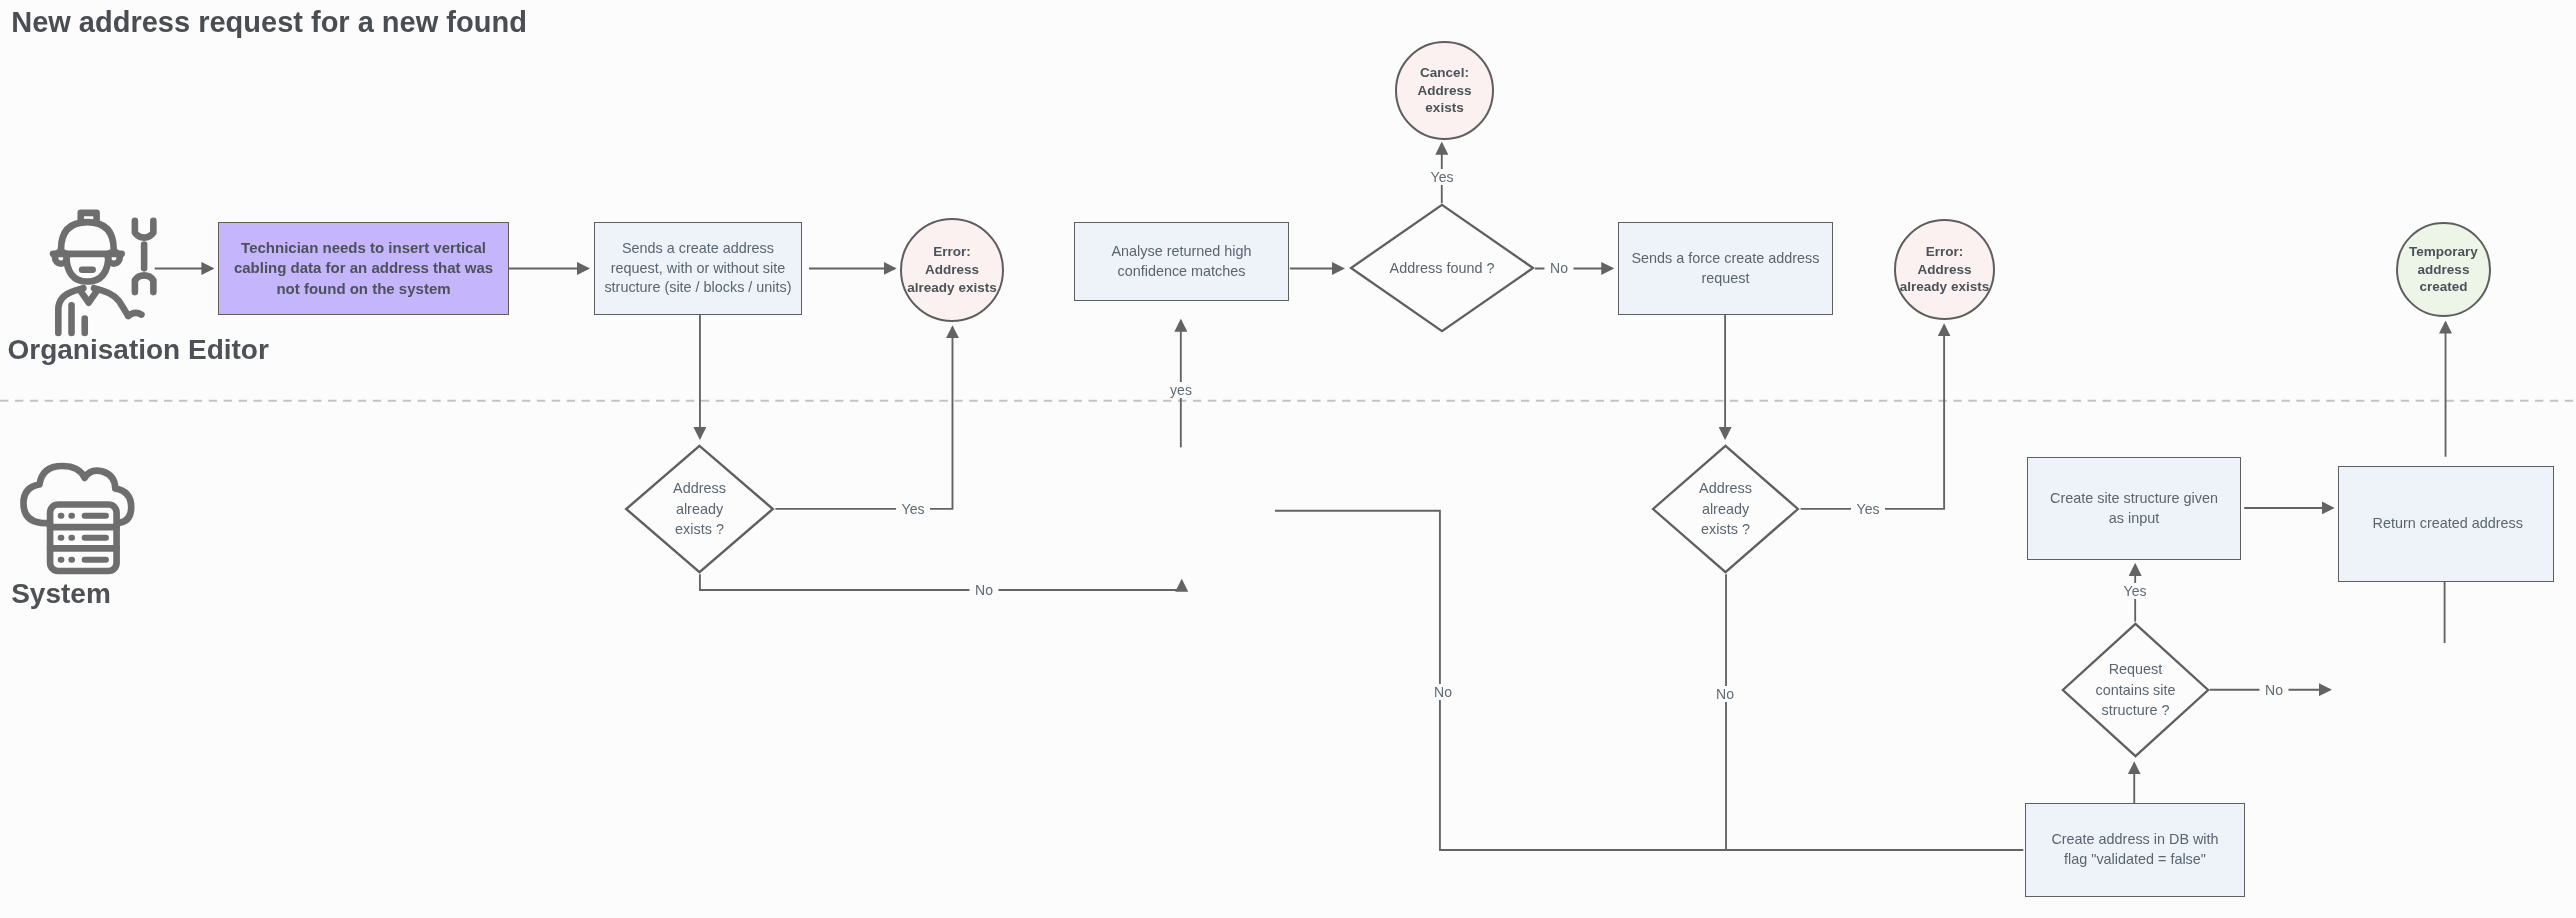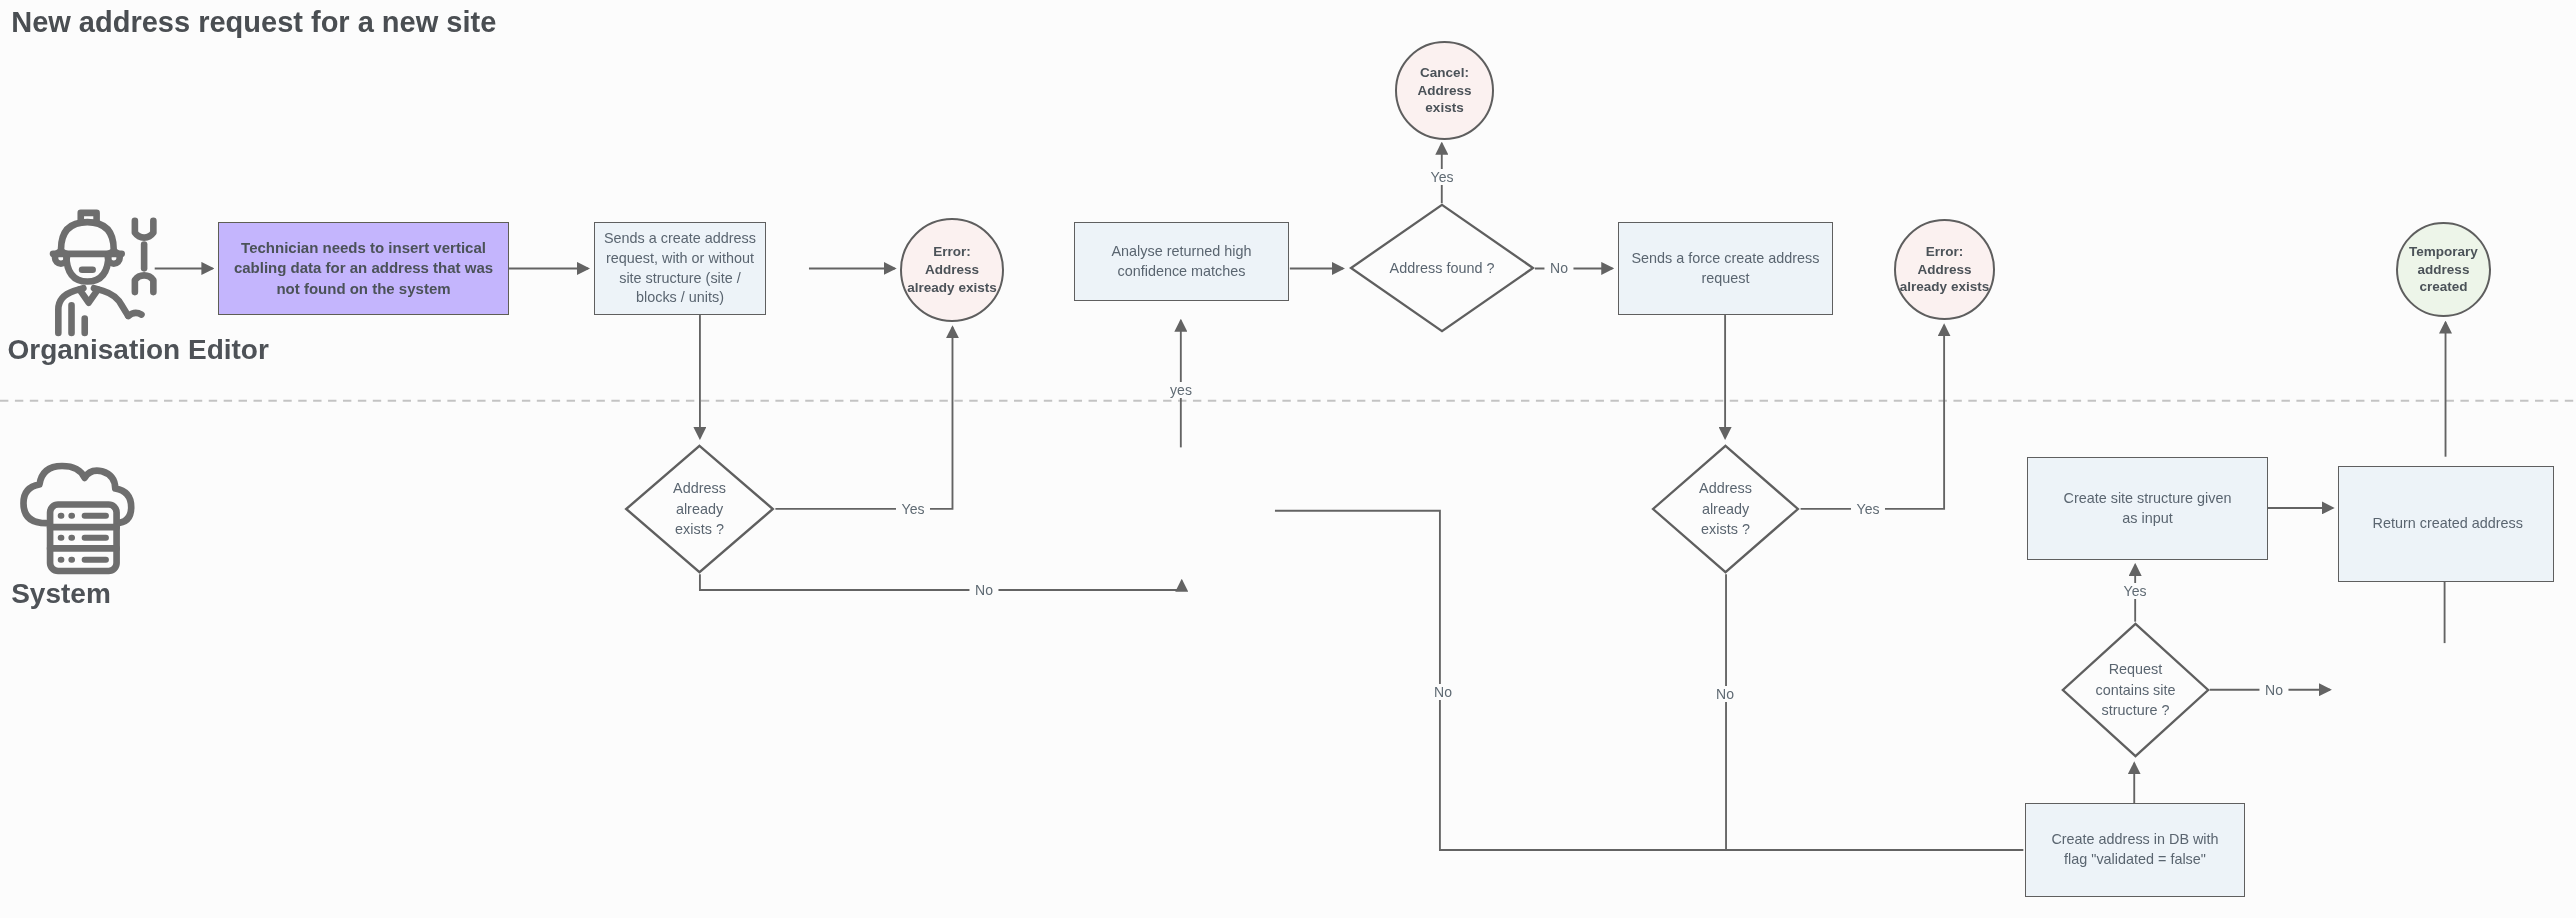--- a/index.html
+++ b/index.html
@@ -24,21 +24,21 @@
   .diamond-label{position:relative;white-space:pre-line;font-size:14.4px;line-height:20.5px;color:#5a6570;
                  display:flex;align-items:center;justify-content:center;text-align:center;}
   .edge-label{position:absolute;transform:translate(-50%,-50%);background:#fcfcfc;padding:0 5.6px;
               font-size:14px;color:#5f6a73;z-index:4;white-space:nowrap;}
 </style>
 </head>
 <body>
 
 <div class="canvas">
 
-  <div class="title">New address request for a new site</div>
+  <div class="title">New address request for a new found</div>
 
   <svg class="wires" width="2576" height="919" viewBox="0 0 2764 986">
     <defs>
       <marker id="arr" viewBox="0 0 10 10" refX="8.5" refY="5" markerWidth="7" markerHeight="7" orient="auto">
         <path d="M0,0 L10,5 L0,10 z" fill="#636363"></path>
       </marker>
     </defs>
 
     <line x1="0" y1="430" x2="2764" y2="430" stroke="#c3c3c3" stroke-width="2" stroke-dasharray="9 7"></line>
     <g fill="none" stroke="#636363" stroke-width="2">
@@ -89,21 +89,21 @@
     <rect x="29" y="38" width="50" height="50" rx="6" fill="#fcfcfc"></rect>
     <path d="M29 55 H79 M29 71 H79"></path>
     <path d="M37 46.5 h0.5 M45 46.5 h0.5 M55 46.5 H71" stroke-width="4.5"></path>
     <path d="M37 63 h0.5 M45 63 h0.5 M55 63 H71" stroke-width="4.5"></path>
     <path d="M37 79.5 h0.5 M45 79.5 h0.5 M55 79.5 H71" stroke-width="4.5"></path>
   </svg>
   <div class="lane-label" style="left:11.2px;top:578px;">System</div>
 
   <div class="node box box--start" style="left:218px;top:222px;width:291px;height:93px;">Technician needs to insert vertical cabling data for an address that was not found on the system</div>
 
-  <div class="node box" style="left:594px;top:222px;width:172px;height:93px;">Sends a create address request, with or without site structure (site / blocks / units)</div>
+  <div class="node box" style="left:594px;top:222px;width:208px;height:93px;">Sends a create address request, with or without site structure (site / blocks / units)</div>
 
   <div class="node circle circle--pink" style="left:900px;top:218px;width:104px;height:104px;">Error:
 Address
 already exists</div>
 
   <div class="node box" style="left:1074px;top:222px;width:215px;height:79px;">Analyse returned high confidence matches</div>
 
   <div class="node circle circle--pink" style="left:1395px;top:41px;width:99px;height:99px;">Cancel:
 Address exists</div>
 
@@ -136,21 +136,21 @@
 
   <div class="node diamond" style="left:1651px;top:444px;width:149px;height:130px;">
     <svg viewBox="0 0 160 140">
         <polygon points="80,2 158,70 80,138 2,70" fill="#fcfcfc" stroke="#5f5f5f" stroke-width="2.5"></polygon>
       </svg>
     <div class="diamond-label">Address
 already
 exists ?</div>
   </div>
 
-  <div class="node box" style="left:2027px;top:457px;width:241px;height:103px;white-space:pre-line;">Create site structure given
+  <div class="node box" style="left:2027px;top:457px;width:214px;height:103px;white-space:pre-line;">Create site structure given
 as input</div>
 
   <div class="node box" style="left:2338px;top:466px;width:216px;height:116px;padding-left:11px;">Return created address</div>
 
   <div class="node diamond" style="left:2061px;top:622px;width:149px;height:136px;">
     <svg viewBox="0 0 160 146">
         <polygon points="80,2 158,73 80,144 2,73" fill="#fcfcfc" stroke="#5f5f5f" stroke-width="2.5"></polygon>
       </svg>
     <div class="diamond-label">Request
 contains site

